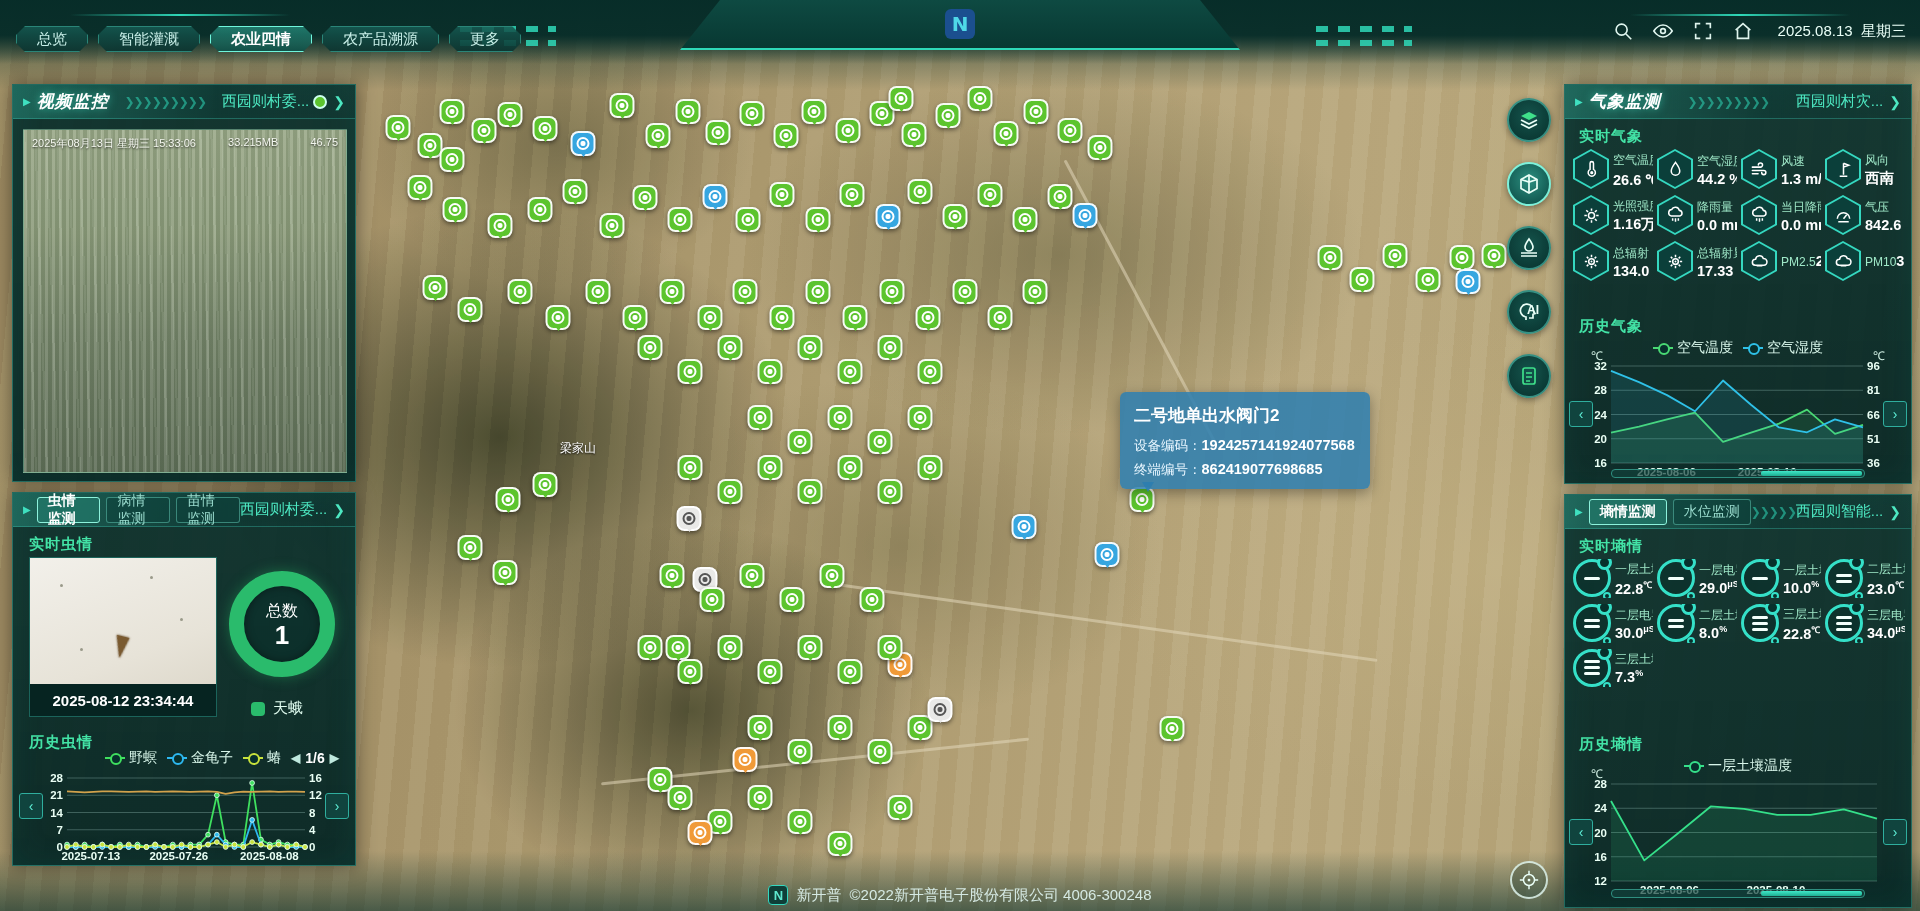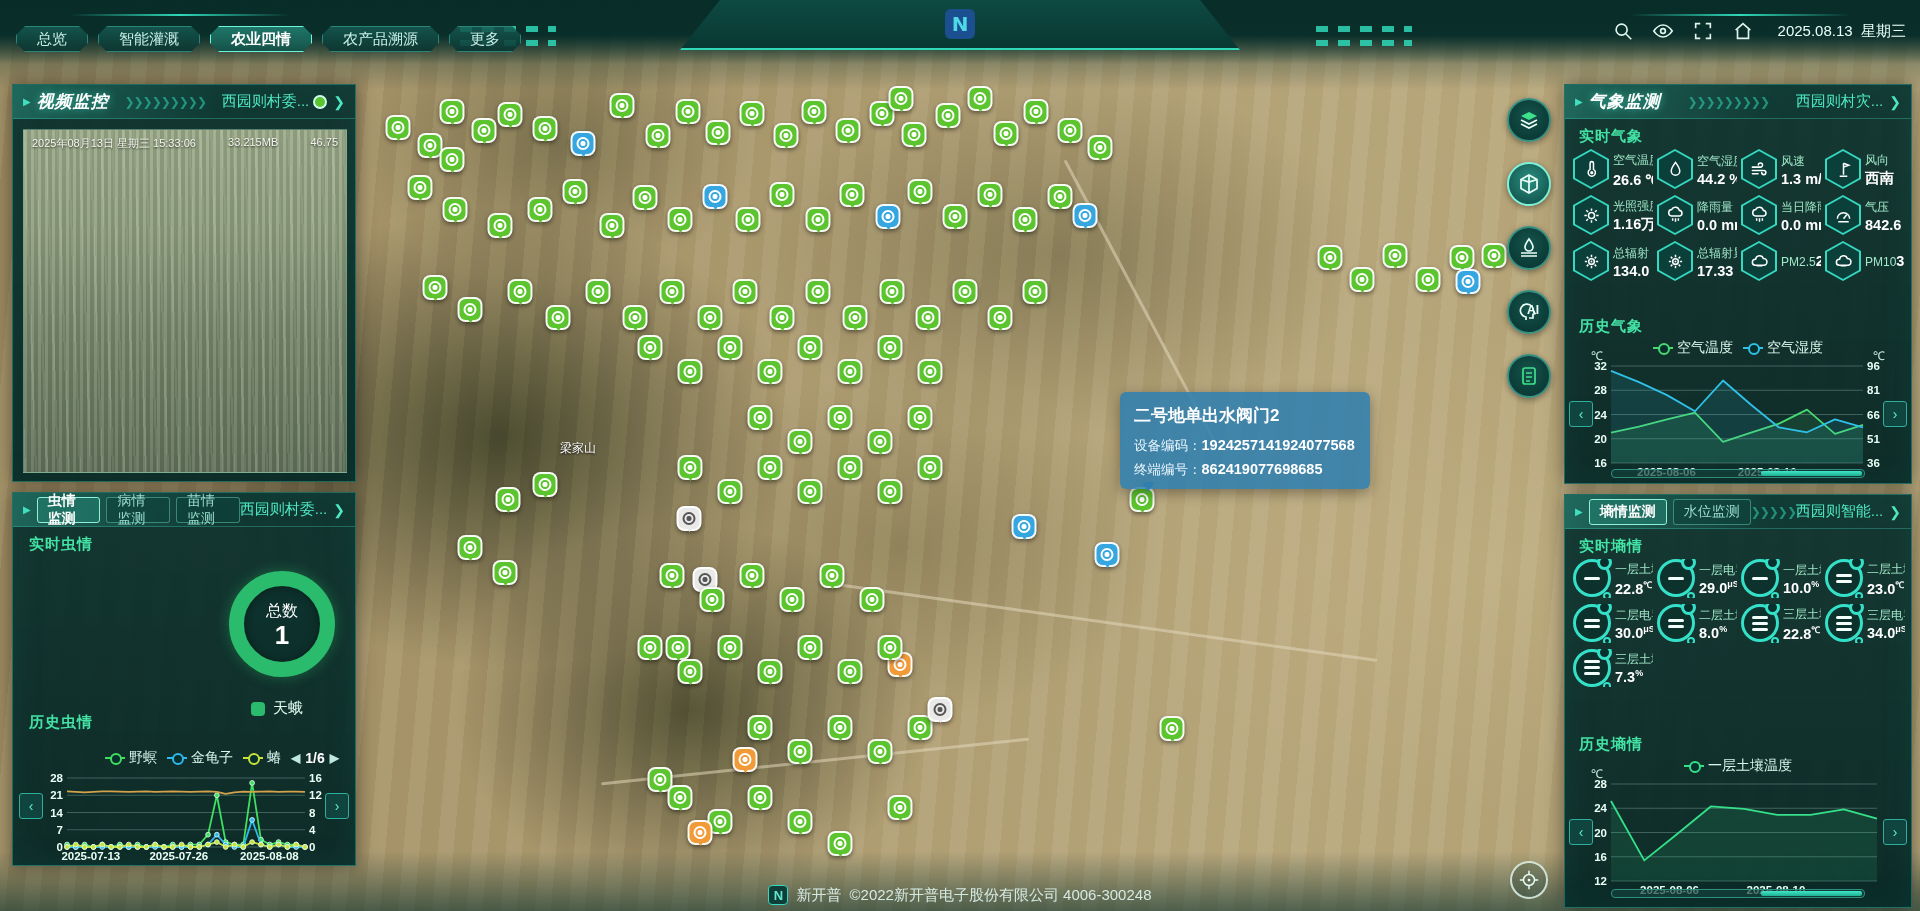--- a/index.html
+++ b/index.html
@@ -666,29 +666,39 @@
       <span class="tabs" id="insectTabs">
           <span class="tab active">虫情监测</span>
           <span class="tab">病情监测</span>
           <span class="tab">苗情监测</span>
         </span>
       <span class="p-chev" style="flex:1"></span>
       <span class="p-link">西园则村委...</span>
       <span class="p-arrow"></span>
     </div>
     <div class="sec-label" style="left:16px;top:42px">实时虫情</div>
+    <div class="photo">
+      <div class="ph">
+        <span class="moth"></span>
+        <span class="speck" style="left:30px;top:26px"></span>
+        <span class="speck" style="left:120px;top:18px"></span>
+        <span class="speck" style="left:150px;top:60px"></span>
+        <span class="speck" style="left:50px;top:90px"></span>
+      </div>
+      <div class="pt">2025-08-12 23:34:44</div>
+    </div>
     <div class="donut">
       <span class="dl">总数</span>
       <span class="dv">1</span>
     </div>
     <div class="species">
         <i></i>
         <span>天蛾</span>
       </div>
-    <div class="sec-label" style="left:16px;top:220px">历史虫情</div>
+    <div class="sec-label" style="left:16px;top:240px">历史虫情</div>
     <div class="legend" id="insectLegend">
         <span class="lg-item" style="--c: #3fe05f;">
           <span class="ln"></span>
           <span>野螟</span>
         </span>
         <span class="lg-item" style="--c: #2db8f0;">
           <span class="ln"></span>
           <span>金龟子</span>
         </span>
         <span class="lg-item" style="--c: #c8e23c;">

